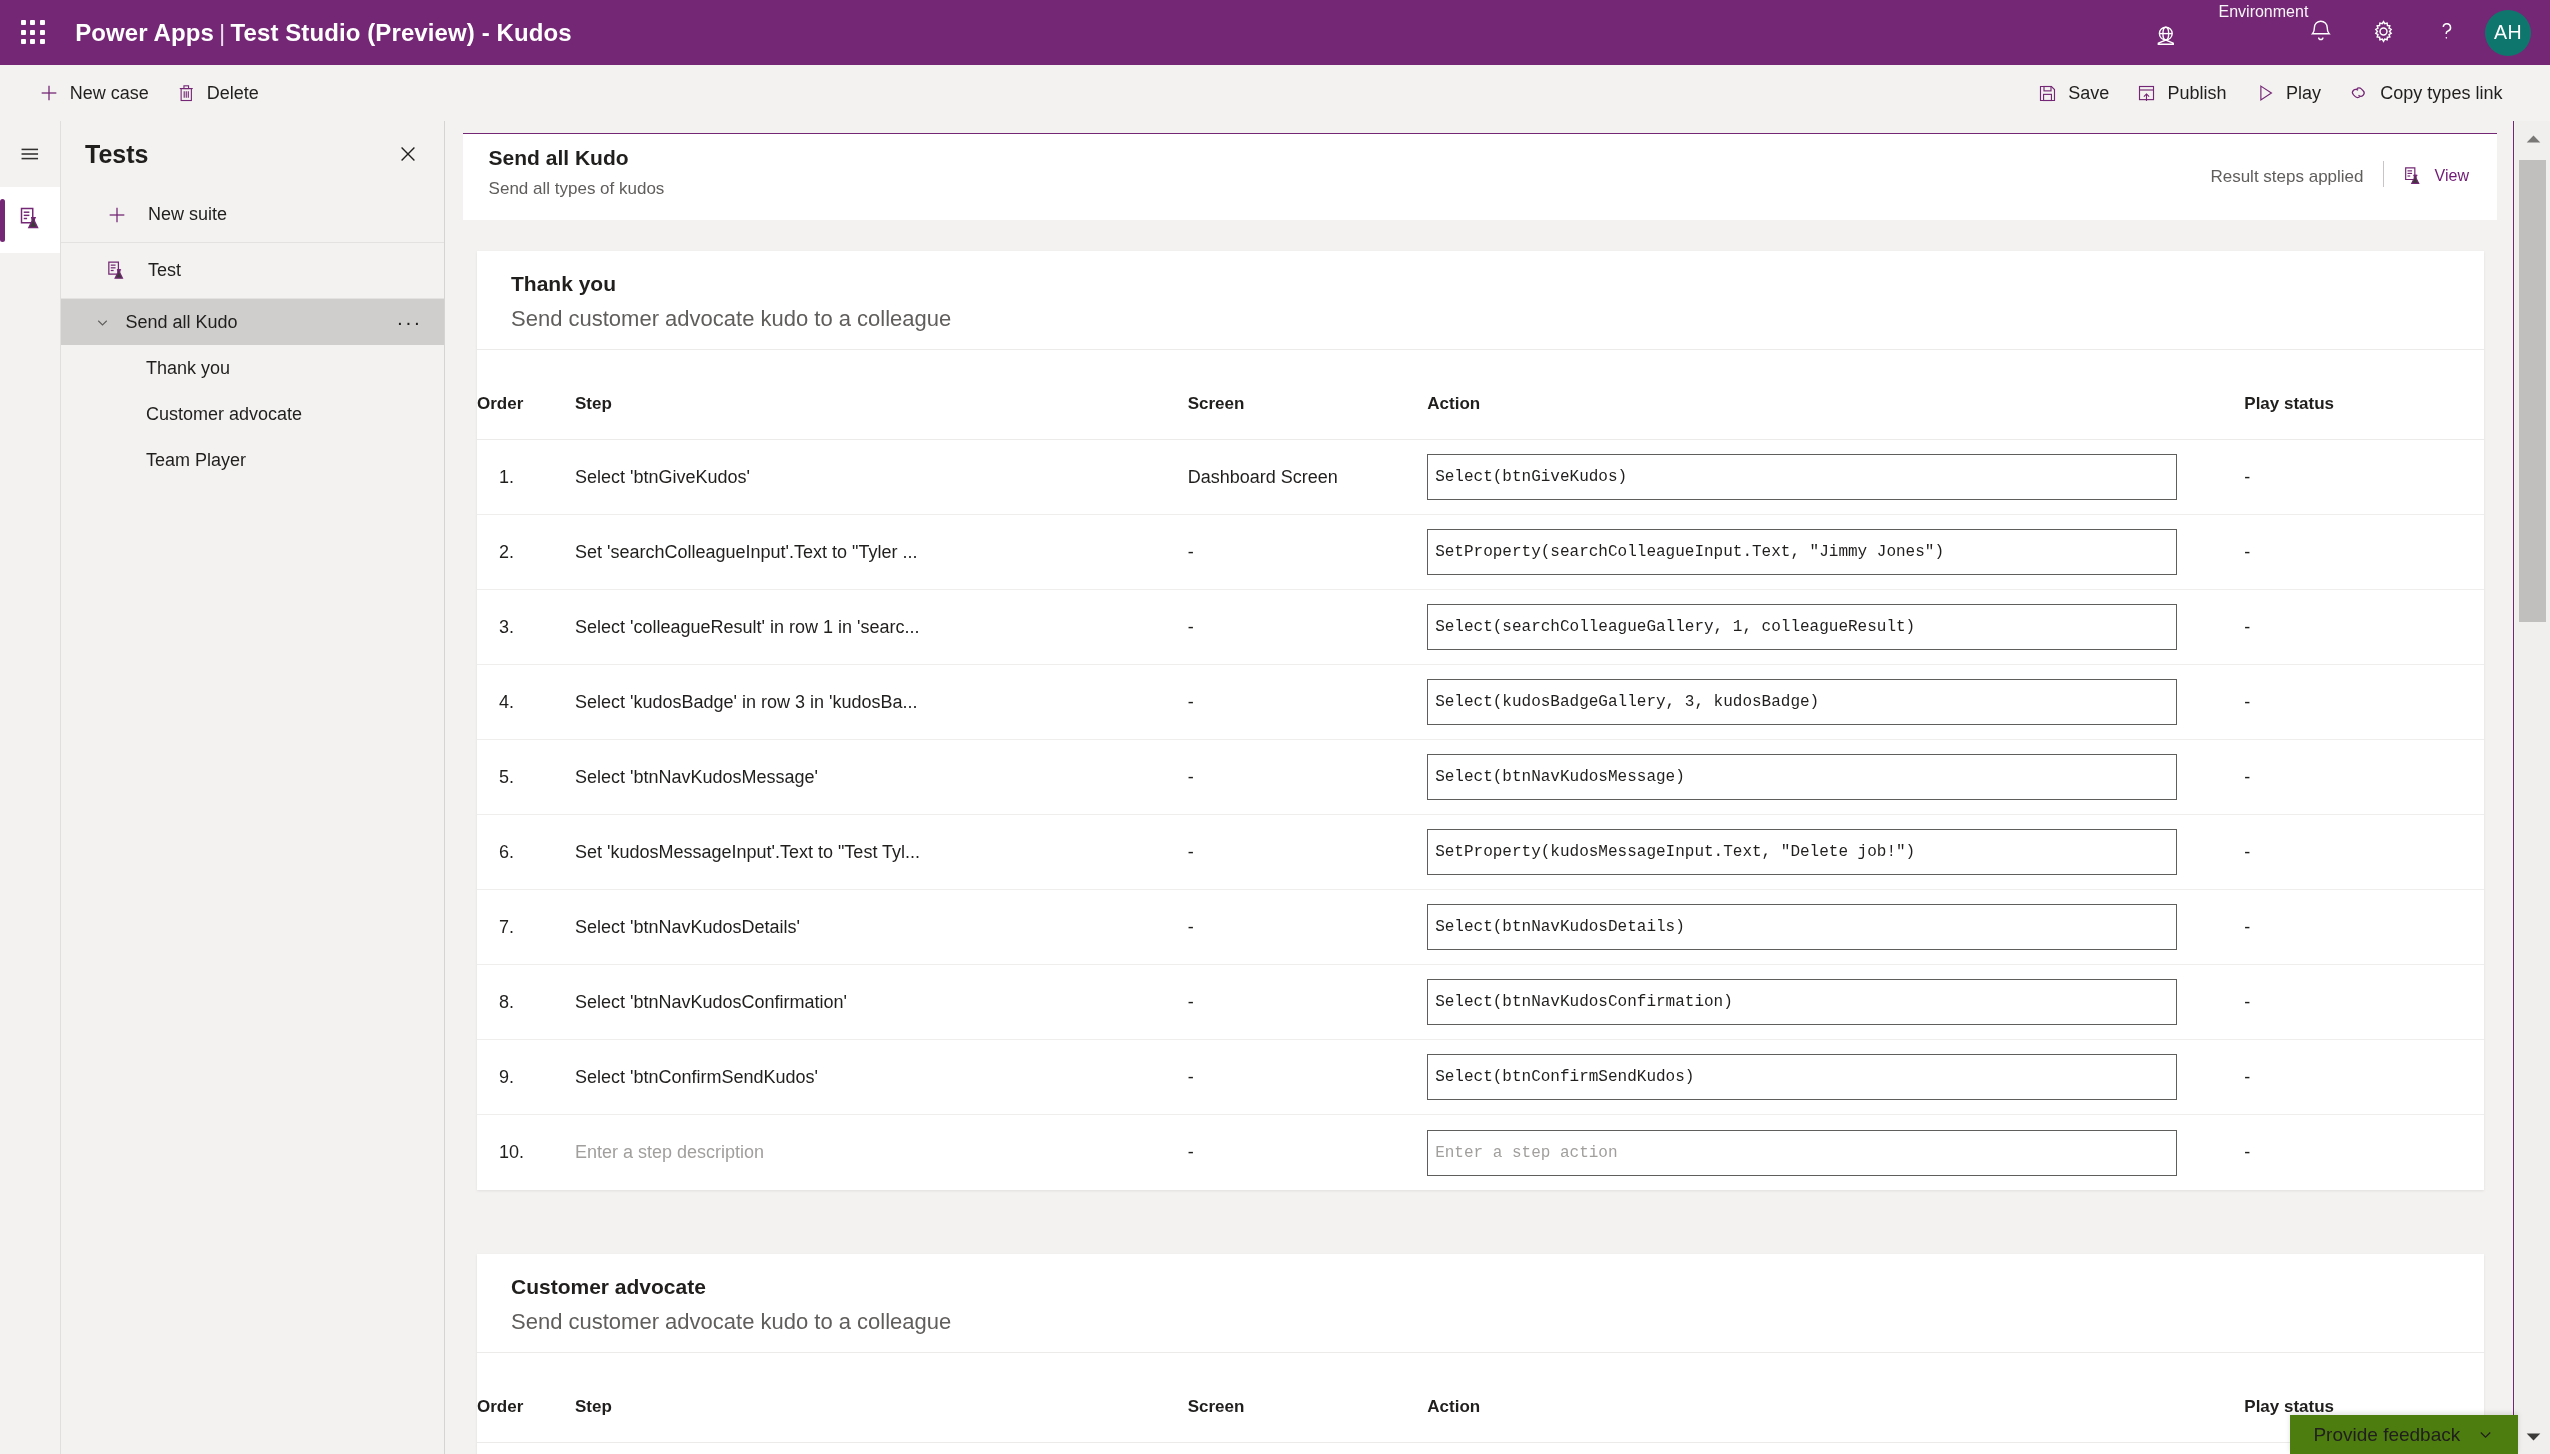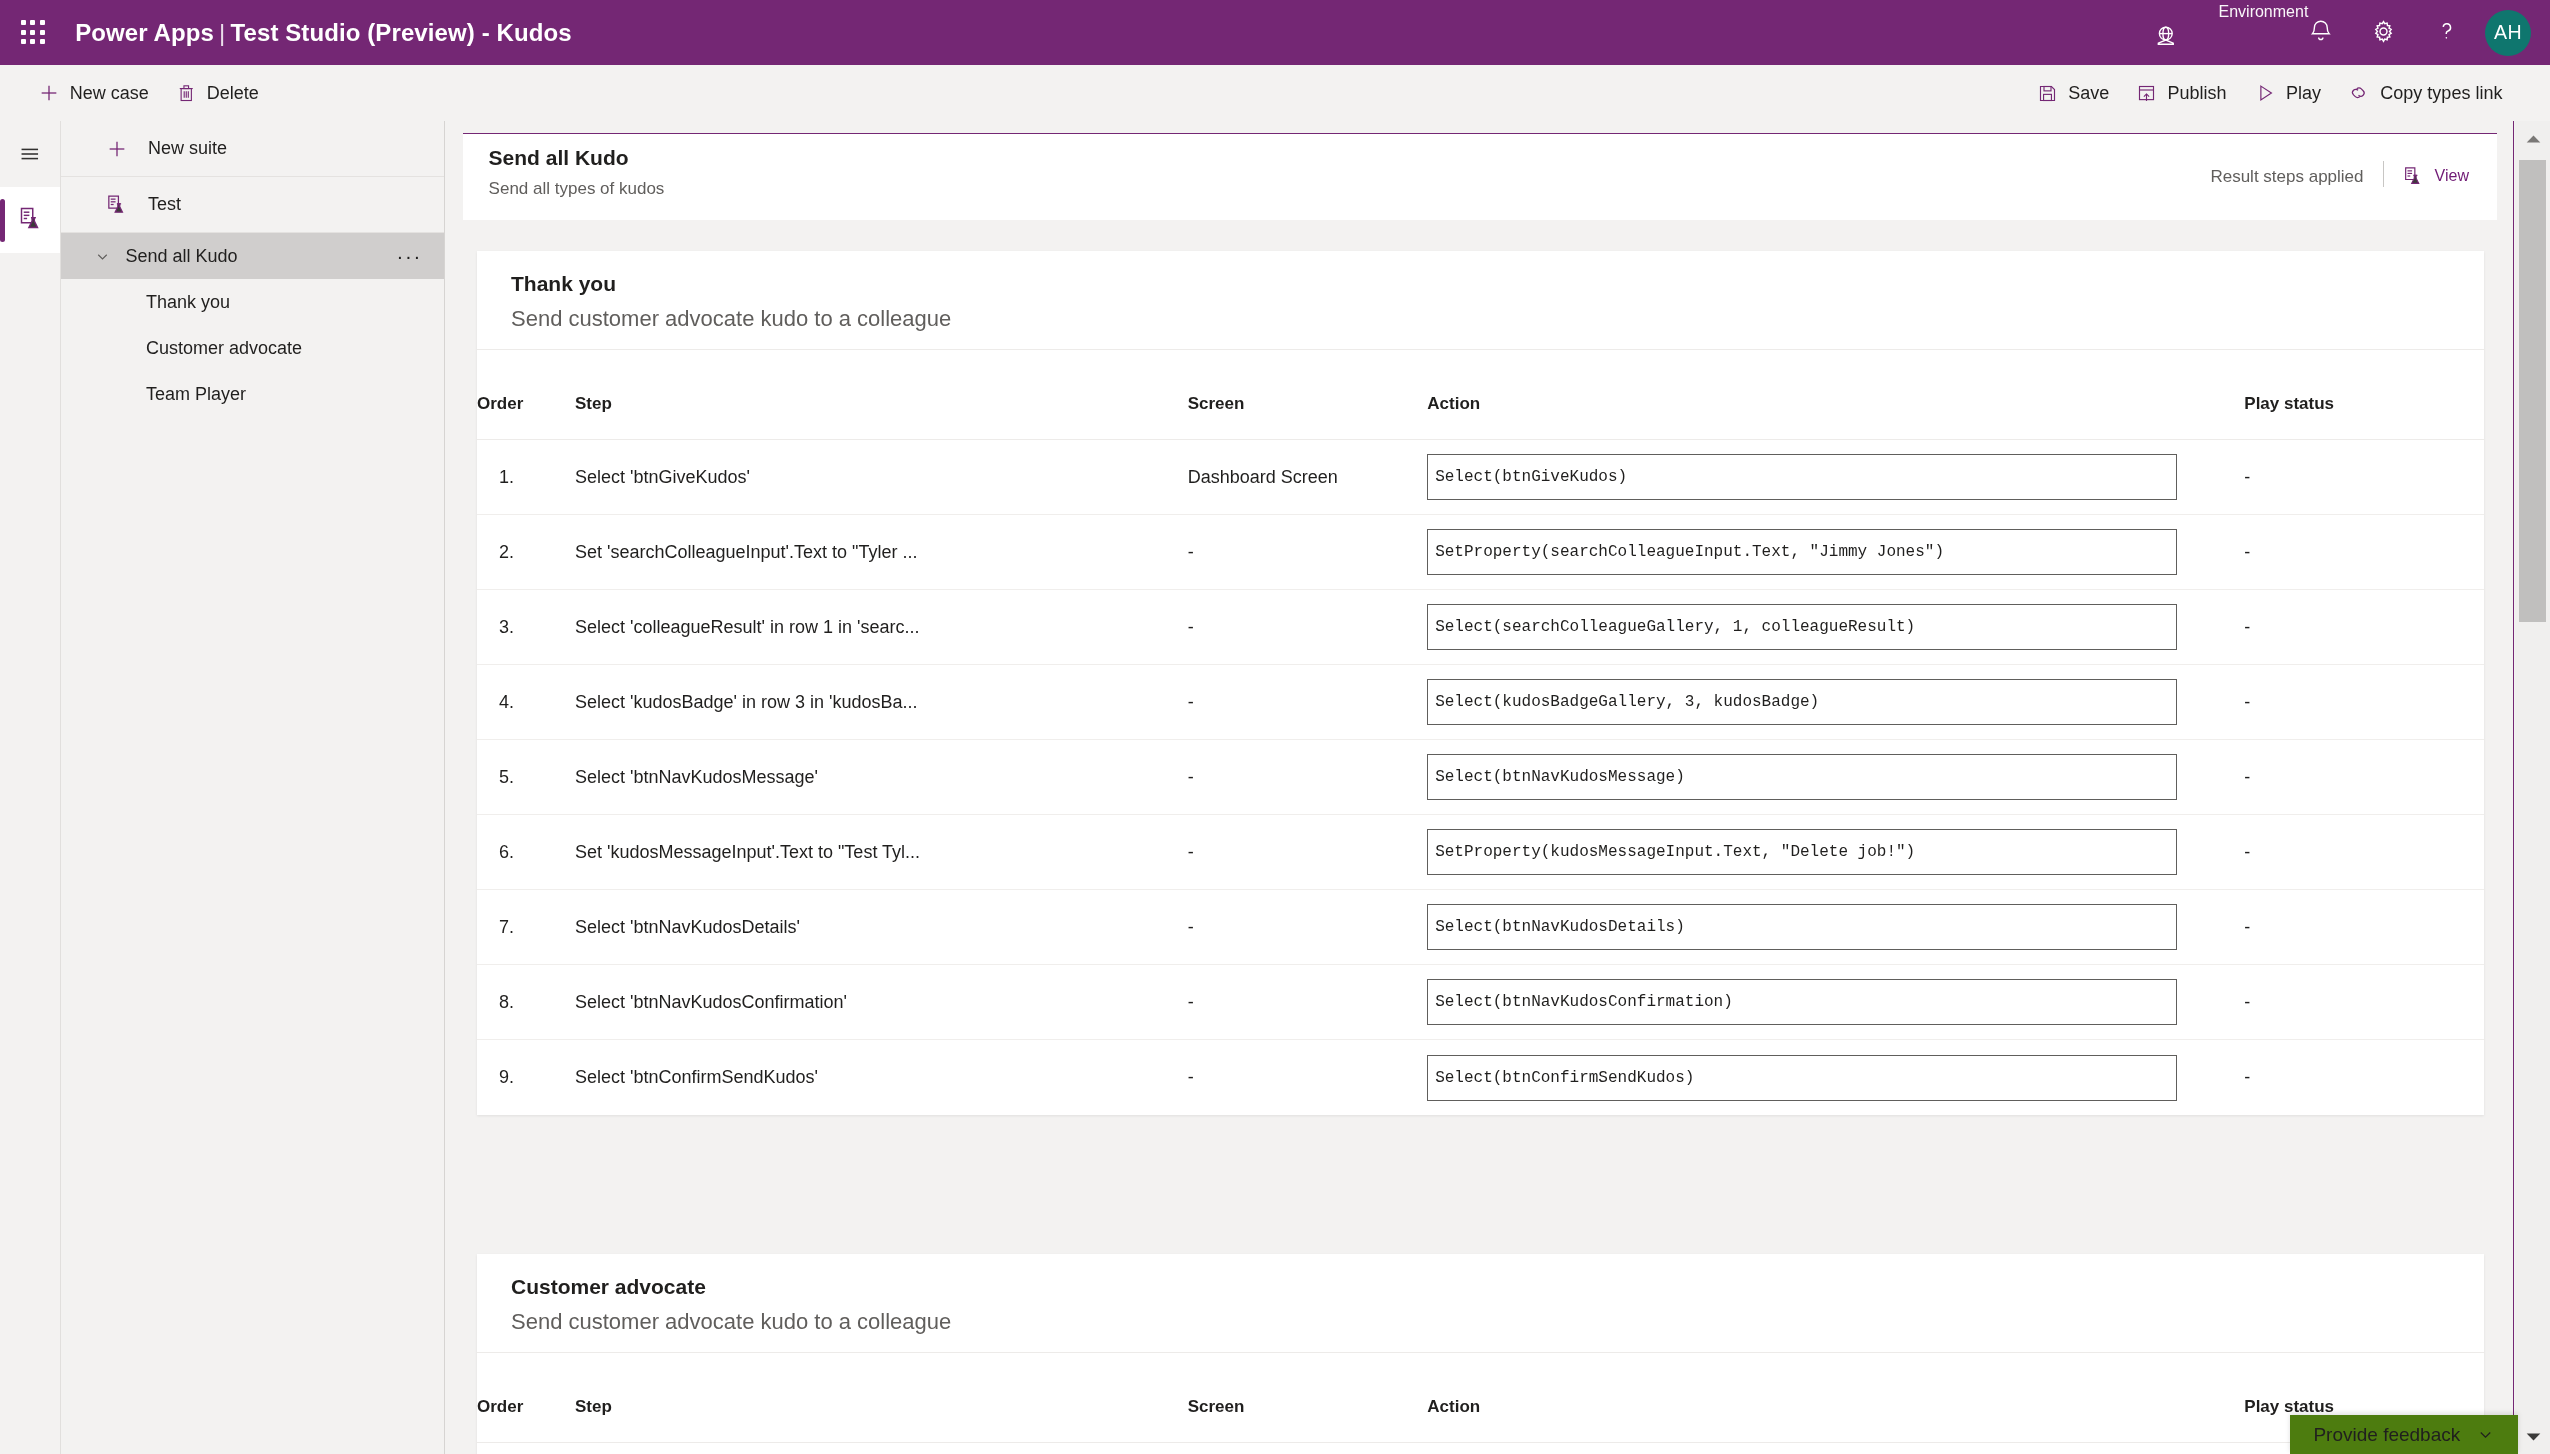--- a/index.html
+++ b/index.html
@@ -359,20 +359,29 @@
         <line x1="6" y1="9.2" x2="11" y2="9.2"></line>
         <line x1="6" y1="12" x2="9" y2="12"></line>
         <path d="M13.4 11.3v3.1L10.6 20h7.6l-2.8-5.6v-3.1z" fill="#3b3a39" stroke="#742774"></path>
         <line x1="12.4" y1="11.3" x2="16.8" y2="11.3"></line>
       </svg>
     </span>
   </div>
 </div>
 
 <div id="tests-panel">
+  <div id="tests-head">
+    <span id="tests-title">Tests</span>
+    <div id="tests-close">
+      <svg width="22" height="22" viewBox="0 0 24 24" stroke="#201f1e" stroke-width="1.5">
+        <line x1="5" y1="5" x2="19" y2="19"></line>
+          <line x1="19" y1="5" x2="5" y2="19"></line>
+      </svg>
+    </div>
+  </div>
 
   <div class="panel-row" id="new-suite-row">
     <span class="ico">
       <svg width="22" height="22" viewBox="0 0 24 24" stroke="#742774" stroke-width="1.4">
         <line x1="12" y1="4" x2="12" y2="20"></line>
           <line x1="4" y1="12" x2="20" y2="12"></line>
       </svg>
     </span>
     <span style="margin-left:12px">New suite</span>
   </div>
@@ -547,20 +556,31 @@
           <td class="c-order">9.</td>
           <td class="c-step">
               <div class="step-text">Select 'btnConfirmSendKudos'</div>
             </td>
           <td class="c-screen">-</td>
           <td class="c-action">
               <div class="action-input">Select(btnConfirmSendKudos)</div>
             </td>
           <td class="c-status">-</td>
         </tr>
+        <tr>
+          <td class="c-order">10.</td>
+          <td class="c-step">
+              <div class="step-text placeholder">Enter a step description</div>
+            </td>
+          <td class="c-screen">-</td>
+          <td class="c-action">
+              <div class="action-input placeholder">Enter a step action</div>
+            </td>
+          <td class="c-status">-</td>
+        </tr>
       </tbody>
     </table>
   </div>
 
   <div class="suite-card" style="top:1133px; height:256px;">
     <div class="suite-card-head">
       <div class="suite-card-title">Customer advocate</div>
       <div class="suite-card-sub">Send customer advocate kudo to a colleague</div>
     </div>
     <table class="steps">

